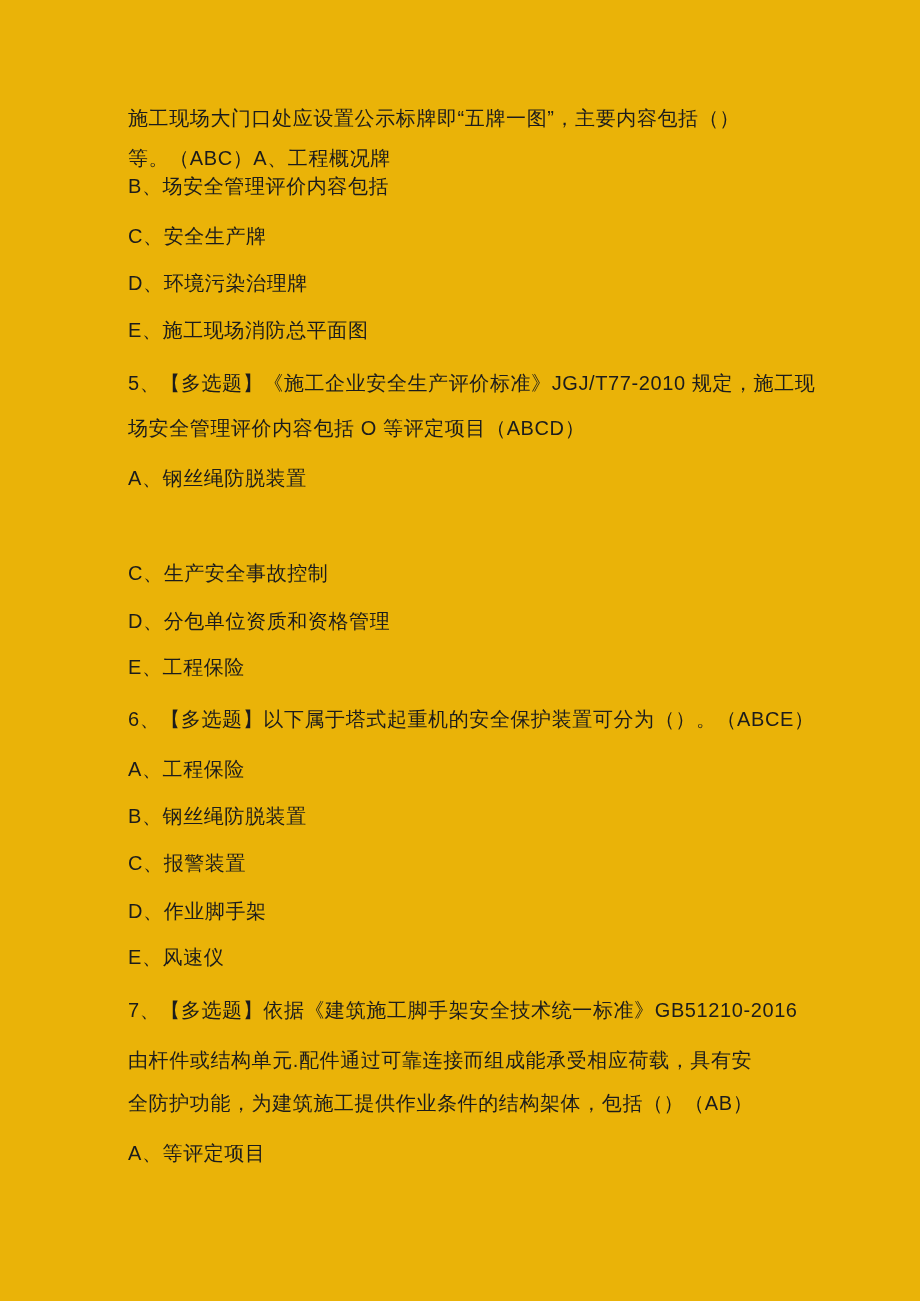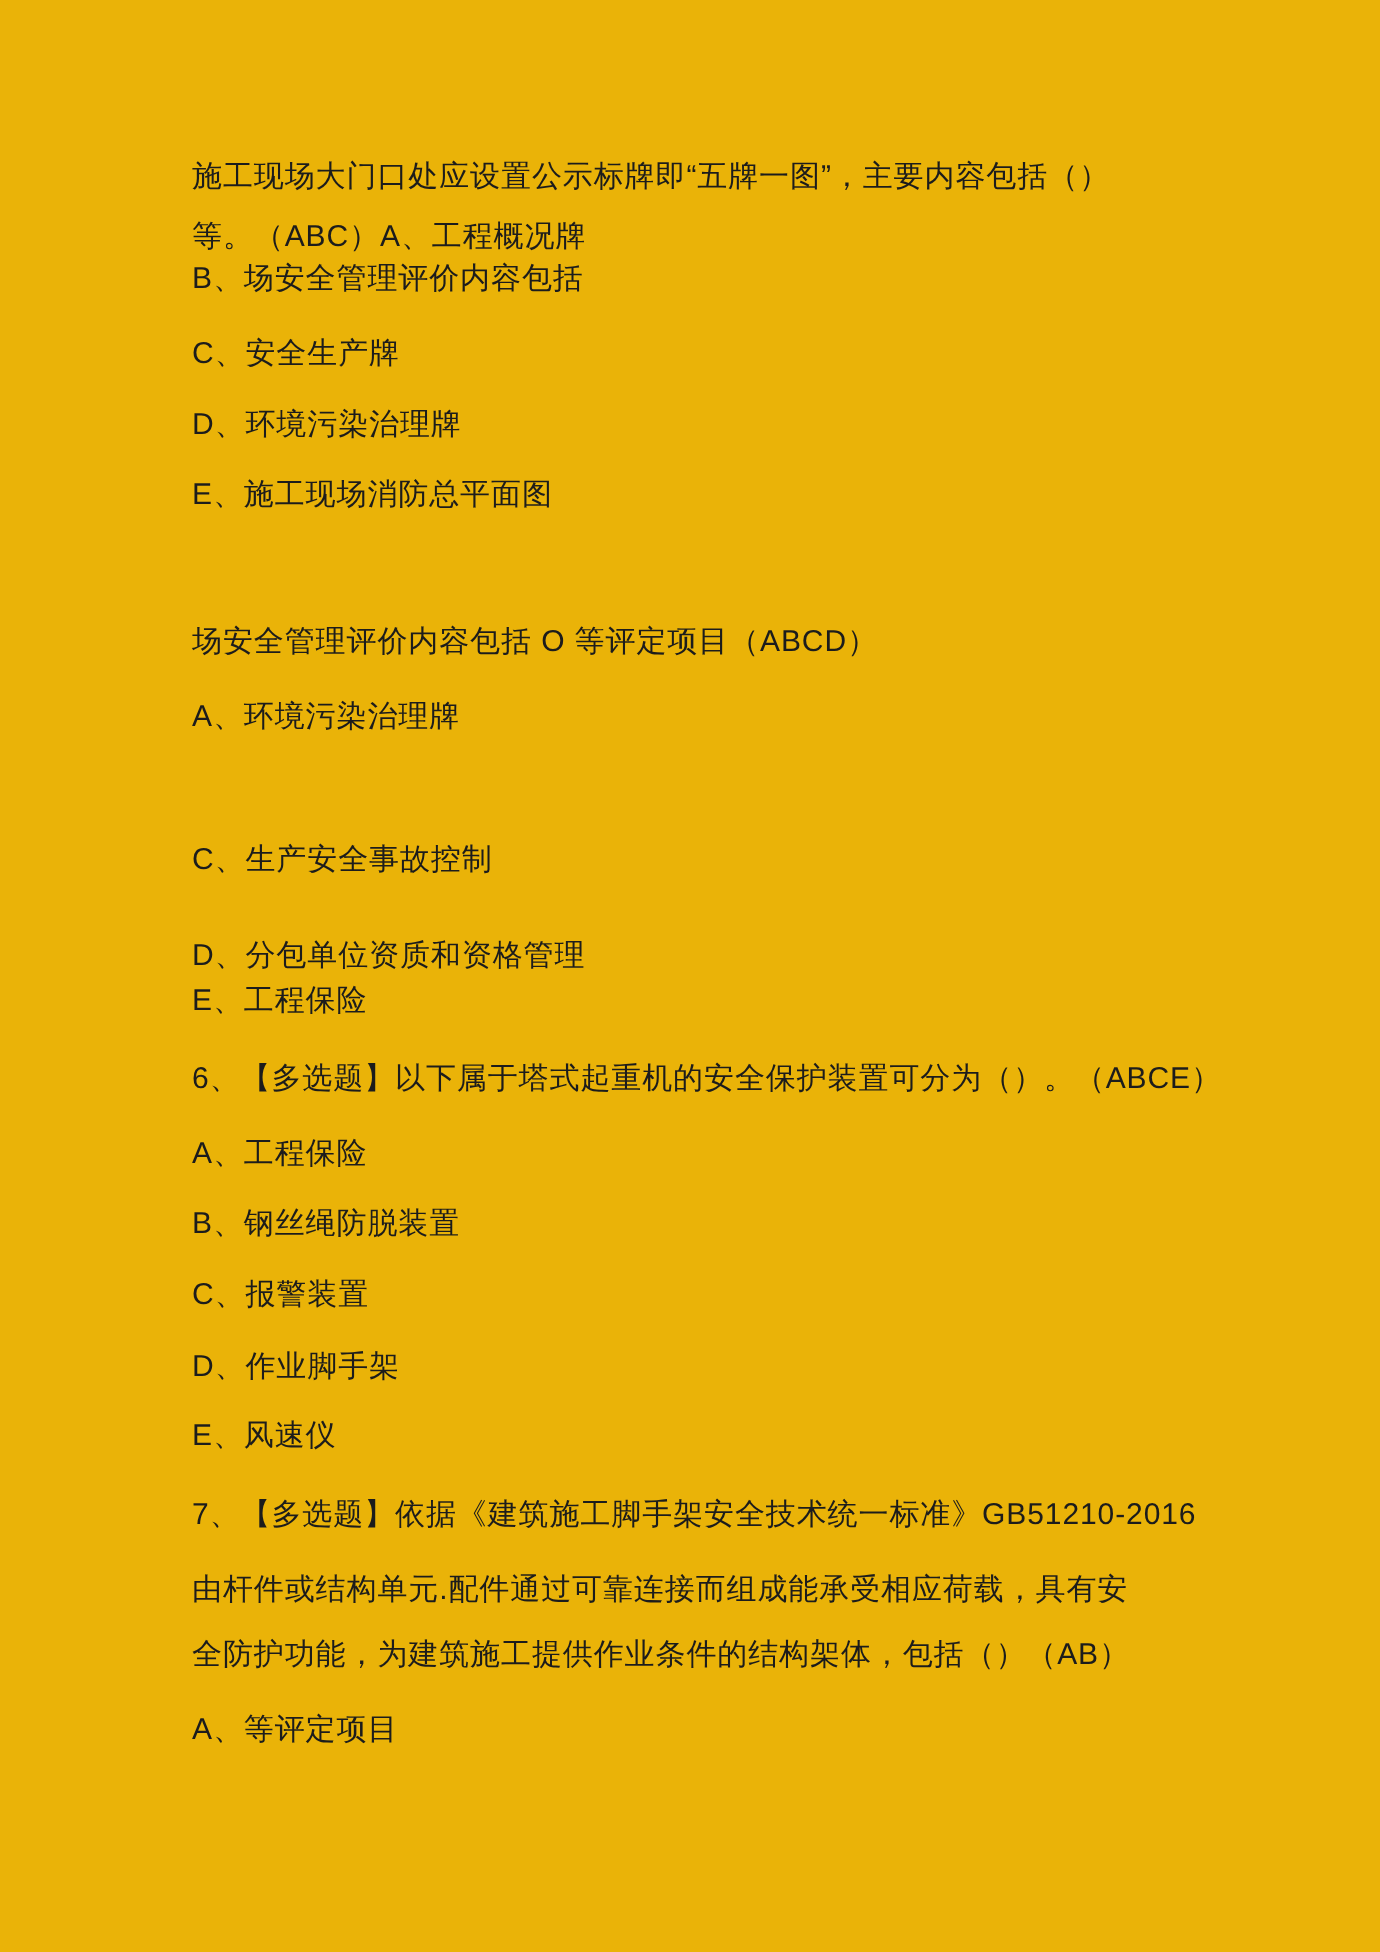--- a/index.html
+++ b/index.html
@@ -31,24 +31,25 @@
 
 <div class="page">
 
   <div class="line" style="top:105px">施工现场大门口处应设置公示标牌即“五牌一图”，主要内容包括（）</div>
   <div class="line" style="top:145px">等。（ABC）A、工程概况牌</div>
   <div class="line" style="top:173px">B、场安全管理评价内容包括</div>
   <div class="line" style="top:223px">C、安全生产牌</div>
   <div class="line" style="top:270px">D、环境污染治理牌</div>
   <div class="line" style="top:317px">E、施工现场消防总平面图</div>
 
+  <div class="line" style="top:370px">5、【多选题】《施工企业安全生产评价标准》JGJ/T77-2010 规定，施工现</div>
   <div class="line" style="top:415px">场安全管理评价内容包括 O 等评定项目（ABCD）</div>
-  <div class="line" style="top:465px">A、环境污染治理牌</div>
+  <div class="line" style="top:465px">A、钢丝绳防脱装置</div>
   <div class="line" style="top:560px">C、生产安全事故控制</div>
-  <div class="line" style="top:624px">D、分包单位资质和资格管理</div>
+  <div class="line" style="top:608px">D、分包单位资质和资格管理</div>
   <div class="line" style="top:654px">E、工程保险</div>
 
   <div class="line" style="top:706px">6、【多选题】以下属于塔式起重机的安全保护装置可分为（）。（ABCE）</div>
   <div class="line" style="top:756px">A、工程保险</div>
   <div class="line" style="top:803px">B、钢丝绳防脱装置</div>
   <div class="line" style="top:850px">C、报警装置</div>
   <div class="line" style="top:898px">D、作业脚手架</div>
   <div class="line" style="top:944px">E、风速仪</div>
 
   <div class="line" style="top:997px">7、【多选题】依据《建筑施工脚手架安全技术统一标准》GB51210-2016</div>

